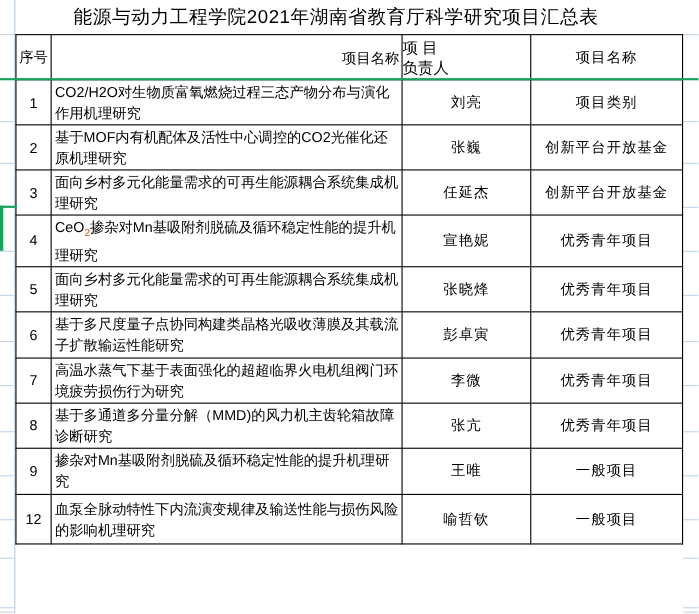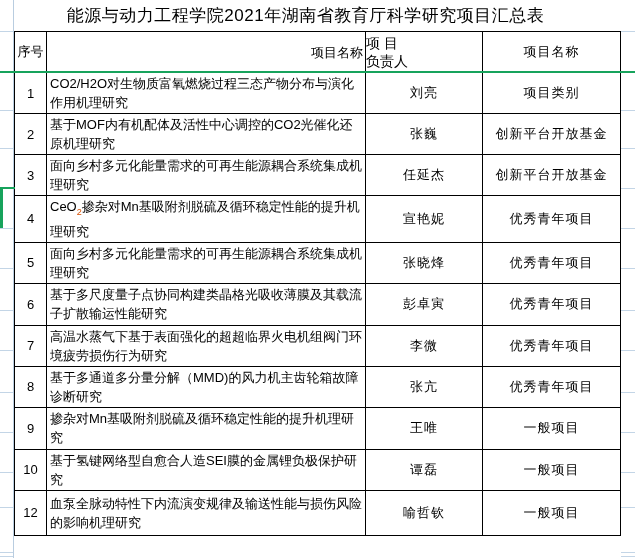--- a/index.html
+++ b/index.html
@@ -141,26 +141,20 @@
     <td class="c-name">基于多通道多分量分解（MMD)的风力机主齿轮箱故障诊断研究</td>
     <td class="c-leader">张亢</td>
     <td class="c-cat">优秀青年项目</td>
   </tr>
   <tr style="height:42px">
     <td class="c-no">9</td>
     <td class="c-name">掺杂对Mn基吸附剂脱硫及循环稳定性能的提升机理研究</td>
     <td class="c-leader">王唯</td>
     <td class="c-cat">一般项目</td>
   </tr>
-  <tr style="height:40px">
-    <td class="c-no">10</td>
-    <td class="c-name">基于氢键网络型自愈合人造SEI膜的金属锂负极保护研究</td>
-    <td class="c-leader">谭磊</td>
-    <td class="c-cat">一般项目</td>
-  </tr>
   <tr style="height:45px">
     <td class="c-no">12</td>
     <td class="c-name">血泵全脉动特性下内流演变规律及输送性能与损伤风险的影响机理研究</td>
     <td class="c-leader">喻哲钦</td>
     <td class="c-cat">一般项目</td>
   </tr>
 </tbody>
   </table>
 
 <div class="green-line-full"></div>

